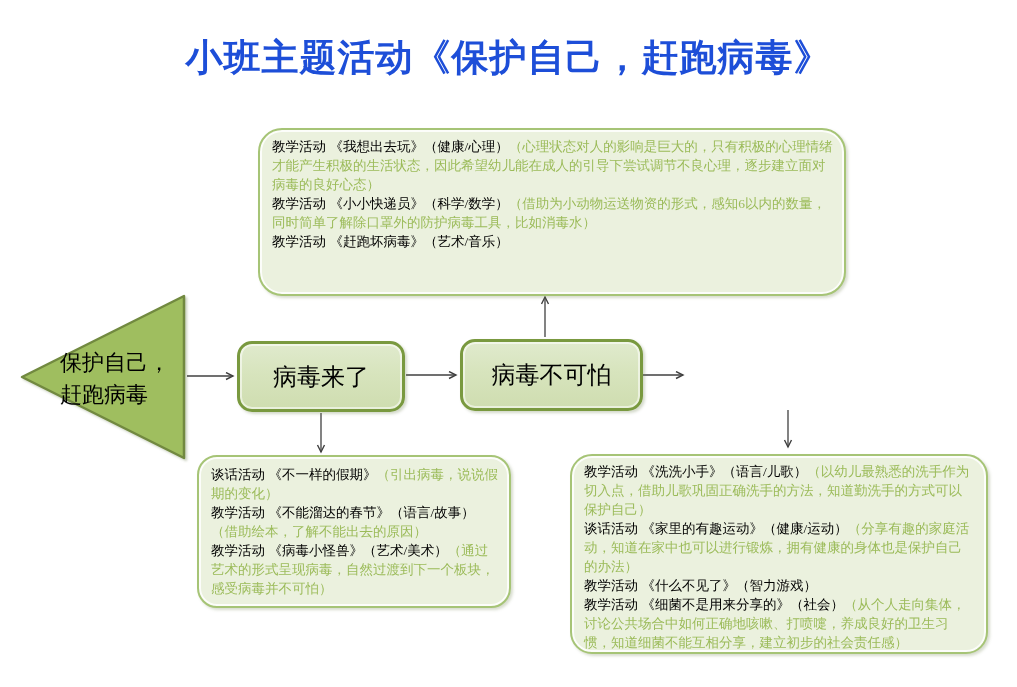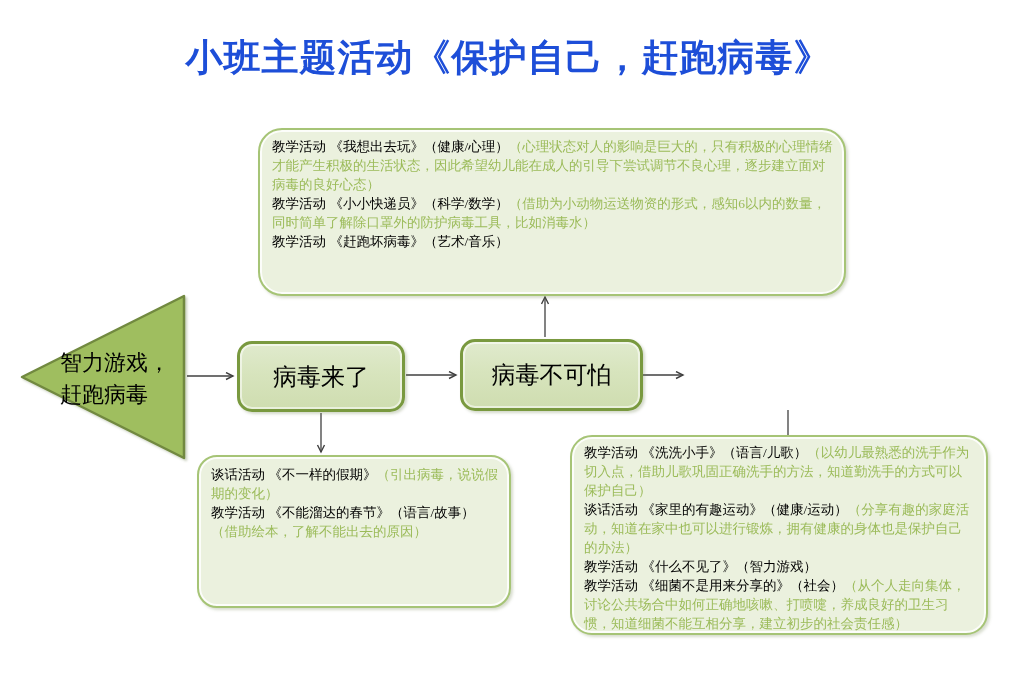--- a/index.html
+++ b/index.html
@@ -21,21 +21,21 @@
   .stage3{left:687px;top:340px;width:188px;height:69px;}
   .callout{position:absolute;box-sizing:border-box;background:#EBF1DE;
            border:2.5px solid #A6C476;
            box-shadow:inset 0 0 0 2px rgba(255,255,255,0.85),2px 2px 3px rgba(110,130,80,0.28);
            color:#000;font-size:13.5px;line-height:19px;
            font-family:"Liberation Serif",serif;}
   .callout .inner{padding:7px 11px 0 12px;}
   .callout-top{left:258px;top:128px;width:588px;height:168px;border-radius:24px;}
   .callout-bl{left:197px;top:455px;width:314px;height:153px;border-radius:20px;}
   .callout-bl .inner{padding-top:8px;}
-  .callout-br{left:570px;top:435px;width:418px;height:200px;border-radius:22px;}
+  .callout-br{left:570px;top:454px;width:418px;height:200px;border-radius:22px;}
   .callout-br .inner{padding-top:6px;}
   .activity{margin:0;}
   .note{color:#9BBB59;}
 </style>
 </head>
 <body>
 
 <div class="slide">
 
   <div class="title">小班主题活动《保护自己，赶跑病毒》</div>
@@ -52,21 +52,21 @@
     <polygon points="22,377 184,296 184,458" fill="#9FBE5E" stroke="#71893F" stroke-width="2.5" stroke-linejoin="round" filter="url(#ds)"></polygon>
     <line x1="187" y1="376" x2="233" y2="376" stroke="#404040" stroke-width="1.3" marker-end="url(#ah)"></line>
     <line x1="406" y1="375" x2="456" y2="375" stroke="#404040" stroke-width="1.3" marker-end="url(#ah)"></line>
     <line x1="636" y1="375" x2="683" y2="375" stroke="#404040" stroke-width="1.3" marker-end="url(#ah)"></line>
     <line x1="545" y1="337" x2="545" y2="297" stroke="#404040" stroke-width="1.3" marker-end="url(#ah)"></line>
     <line x1="321" y1="413" x2="321" y2="452" stroke="#404040" stroke-width="1.3" marker-end="url(#ah)"></line>
     <line x1="788" y1="410" x2="788" y2="447" stroke="#404040" stroke-width="1.3" marker-end="url(#ah)"></line>
   </svg>
 
   <div class="start-label">
-    <div>智力游戏，</div>
+    <div>保护自己，</div>
     <div>赶跑病毒</div>
   </div>
 
   <div class="stage stage1">
     <span>病毒来了</span>
   </div>
   <div class="stage stage2">
     <span>病毒不可怕</span>
   </div>
 
@@ -75,20 +75,21 @@
       <p class="activity"><span>教学活动 《我想出去玩》（健康/心理）</span><span class="note">（心理状态对人的影响是巨大的，只有积极的心理情绪才能产生积极的生活状态，因此希望幼儿能在成人的引导下尝试调节不良心理，逐步建立面对病毒的良好心态）</span></p>
       <p class="activity"><span>教学活动 《小小快递员》（科学/数学）</span><span class="note">（借助为小动物运送物资的形式，感知6以内的数量，同时简单了解除口罩外的防护病毒工具，比如消毒水）</span></p>
       <p class="activity"><span>教学活动 《赶跑坏病毒》（艺术/音乐）</span><span class="note"></span></p>
     </div>
   </div>
 
   <div class="callout callout-bl">
     <div class="inner">
       <p class="activity"><span>谈话活动 《不一样的假期》</span><span class="note">（引出病毒，说说假期的变化）</span></p>
       <p class="activity"><span>教学活动 《不能溜达的春节》（语言/故事）</span><span class="note">（借助绘本，了解不能出去的原因）</span></p>
+      <p class="activity"><span>教学活动 《病毒小怪兽》（艺术/美术）</span><span class="note">（通过艺术的形式呈现病毒，自然过渡到下一个板块，感受病毒并不可怕）</span></p>
     </div>
   </div>
 
   <div class="callout callout-br">
     <div class="inner">
       <p class="activity"><span>教学活动 《洗洗小手》（语言/儿歌）</span><span class="note">（以幼儿最熟悉的洗手作为切入点，借助儿歌巩固正确洗手的方法，知道勤洗手的方式可以保护自己）</span></p>
       <p class="activity"><span>谈话活动 《家里的有趣运动》（健康/运动）</span><span class="note">（分享有趣的家庭活动，知道在家中也可以进行锻炼，拥有健康的身体也是保护自己的办法）</span></p>
       <p class="activity"><span>教学活动 《什么不见了》（智力游戏）</span><span class="note"></span></p>
       <p class="activity"><span>教学活动 《细菌不是用来分享的》（社会）</span><span class="note">（从个人走向集体，讨论公共场合中如何正确地咳嗽、打喷嚏，养成良好的卫生习惯，知道细菌不能互相分享，建立初步的社会责任感）</span></p>
     </div>

